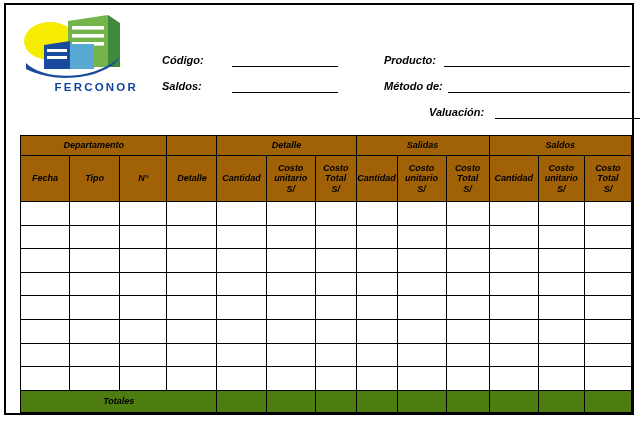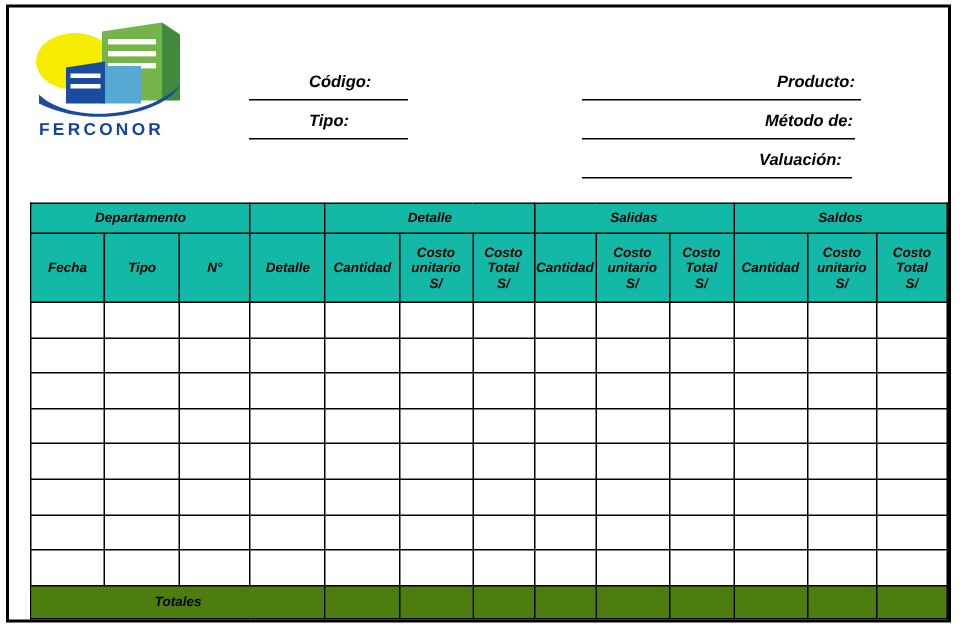--- a/index.html
+++ b/index.html
@@ -42,39 +42,38 @@
   .logo{
     position:absolute;
     left:10px;top:6px;
     width:112px;height:84px;
   }
   .logo svg{display:block;}
   .logo-word{
     position:absolute;
     left:10px;top:70px;
     width:112px;
-    text-align:left;
+    text-align:right;
     font-size:11.5px;
     font-weight:bold;
     color:#13449b;
     letter-spacing:2.2px;
   }
 
   
   .fields{
     position:absolute;
     left:0;top:38px;
     width:640px;height:82px;
   }
   .field{
     position:absolute;
     height:18px;
     display:flex;
     align-items:flex-end;
-    flex-direction:column;
   }
   .field-label{
     font-style:italic;
     font-weight:bold;
     font-size:11px;
     white-space:nowrap;
     line-height:13px;
   }
   .field-rule{
     border-bottom:1.6px solid #000;
@@ -120,21 +119,21 @@
     padding:0;
     margin:0;
     font-size:9px;
     font-style:italic;
     font-weight:bold;
     text-align:center;
     vertical-align:middle;
     line-height:10.5px;
   }
   table.kardex thead th{
-    background:#14b8a6;
+    background:#a16207;
   }
   tr.group-row th{height:19px;}
   tr.sub-row th{height:45px;}
   tr.data-row td{height:22.6px;background:#fff;}
   tr.totals-row td{height:21px;background:#4d7c0f;}
   td.totals-label{
     text-align:center;
     font-size:9.5px;
     font-style:italic;
     font-weight:bold;
@@ -168,21 +167,21 @@
 
 
       <div class="fields">
 
         <div class="field f-codigo">
           <span class="field-label">Código:</span>
           <span class="field-rule"></span>
         </div>
 
         <div class="field f-marca">
-          <span class="field-label">Tipo:</span>
+          <span class="field-label">Saldos:</span>
           <span class="field-rule"></span>
         </div>
 
 
         <div class="field f-metodo">
           <span class="field-label">Método de:</span>
           <span class="field-rule"></span>
         </div>
 
         <div class="field f-producto">

